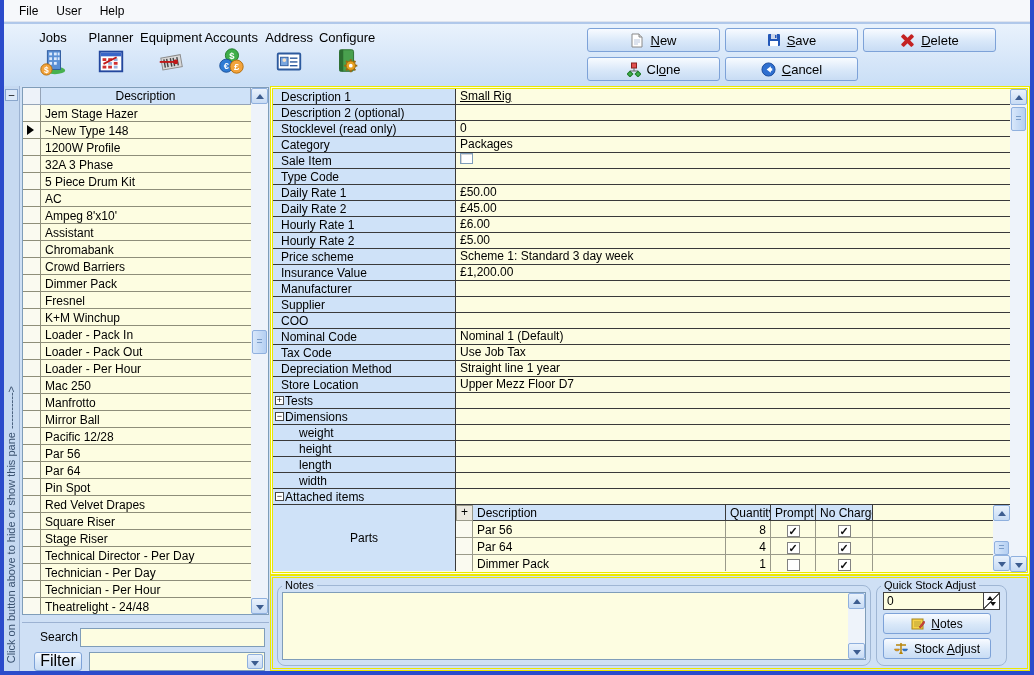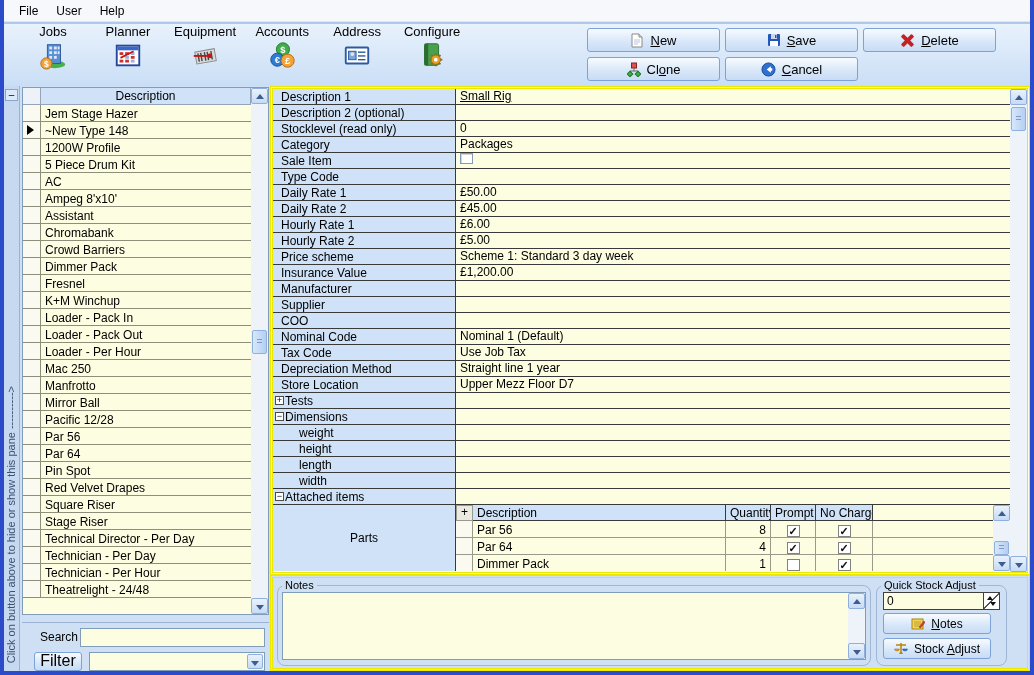--- a/index.html
+++ b/index.html
@@ -6,21 +6,21 @@
   html,body{width:1034px;height:675px}
   body{font-family:"Liberation Sans",sans-serif;font-size:12px;color:#000;background:#fff}
   .window{position:relative;width:1034px;height:675px;border:4px solid #2b4bcb;border-top:none;background:#cfe0f5;overflow:hidden}
 
   
   .menubar{height:22px;background:#f6f8fb;border-bottom:1px solid #dfe4ee;display:flex;align-items:center;padding-left:6px}
   .menu-item{padding:13px 9px;cursor:default}
 
   
   .toolbar{height:64px;background:linear-gradient(#e9f2fc,#c9def6);border-top:2px solid #b0c8ea;position:relative}
-  .tools{display:flex;margin-left:20px;padding-top:0;gap:17px}
+  .tools{display:flex;margin-left:20px;padding-top:6px;}
   .tool{display:flex;flex-direction:column;align-items:center;min-width:58px;gap:1px;cursor:default}
   .tool-label{font-size:13px}
   .tool-icon{width:30px;height:30px}
   .actions{position:absolute;top:4px;right:34px;display:grid;grid-template-columns:repeat(3,133px);grid-auto-rows:24px;gap:5px 5px}
   .xpbtn{display:flex;align-items:center;justify-content:center;gap:6px;background:linear-gradient(#f8fbff,#d9e8f9 55%,#c8dcf4);border:1px solid #7da2d8;border-radius:3px;font-size:13px;cursor:default}
   .xpbtn svg{flex:none}
   .u{text-decoration:underline}
 
   
   .main{position:absolute;top:86px;left:0;right:0;bottom:0}
@@ -297,20 +297,24 @@
             <div class="lrow sel">
               <div class="lsel"></div>
               <div class="ltext">~New Type 148</div>
             </div>
 
             <div class="lrow">
               <div class="lsel"></div>
               <div class="ltext">1200W Profile</div>
             </div>
 
+            <div class="lrow">
+              <div class="lsel"></div>
+              <div class="ltext">32A 3 Phase</div>
+            </div>
 
             <div class="lrow">
               <div class="lsel"></div>
               <div class="ltext">5 Piece Drum Kit</div>
             </div>
 
             <div class="lrow">
               <div class="lsel"></div>
               <div class="ltext">AC</div>
             </div>

